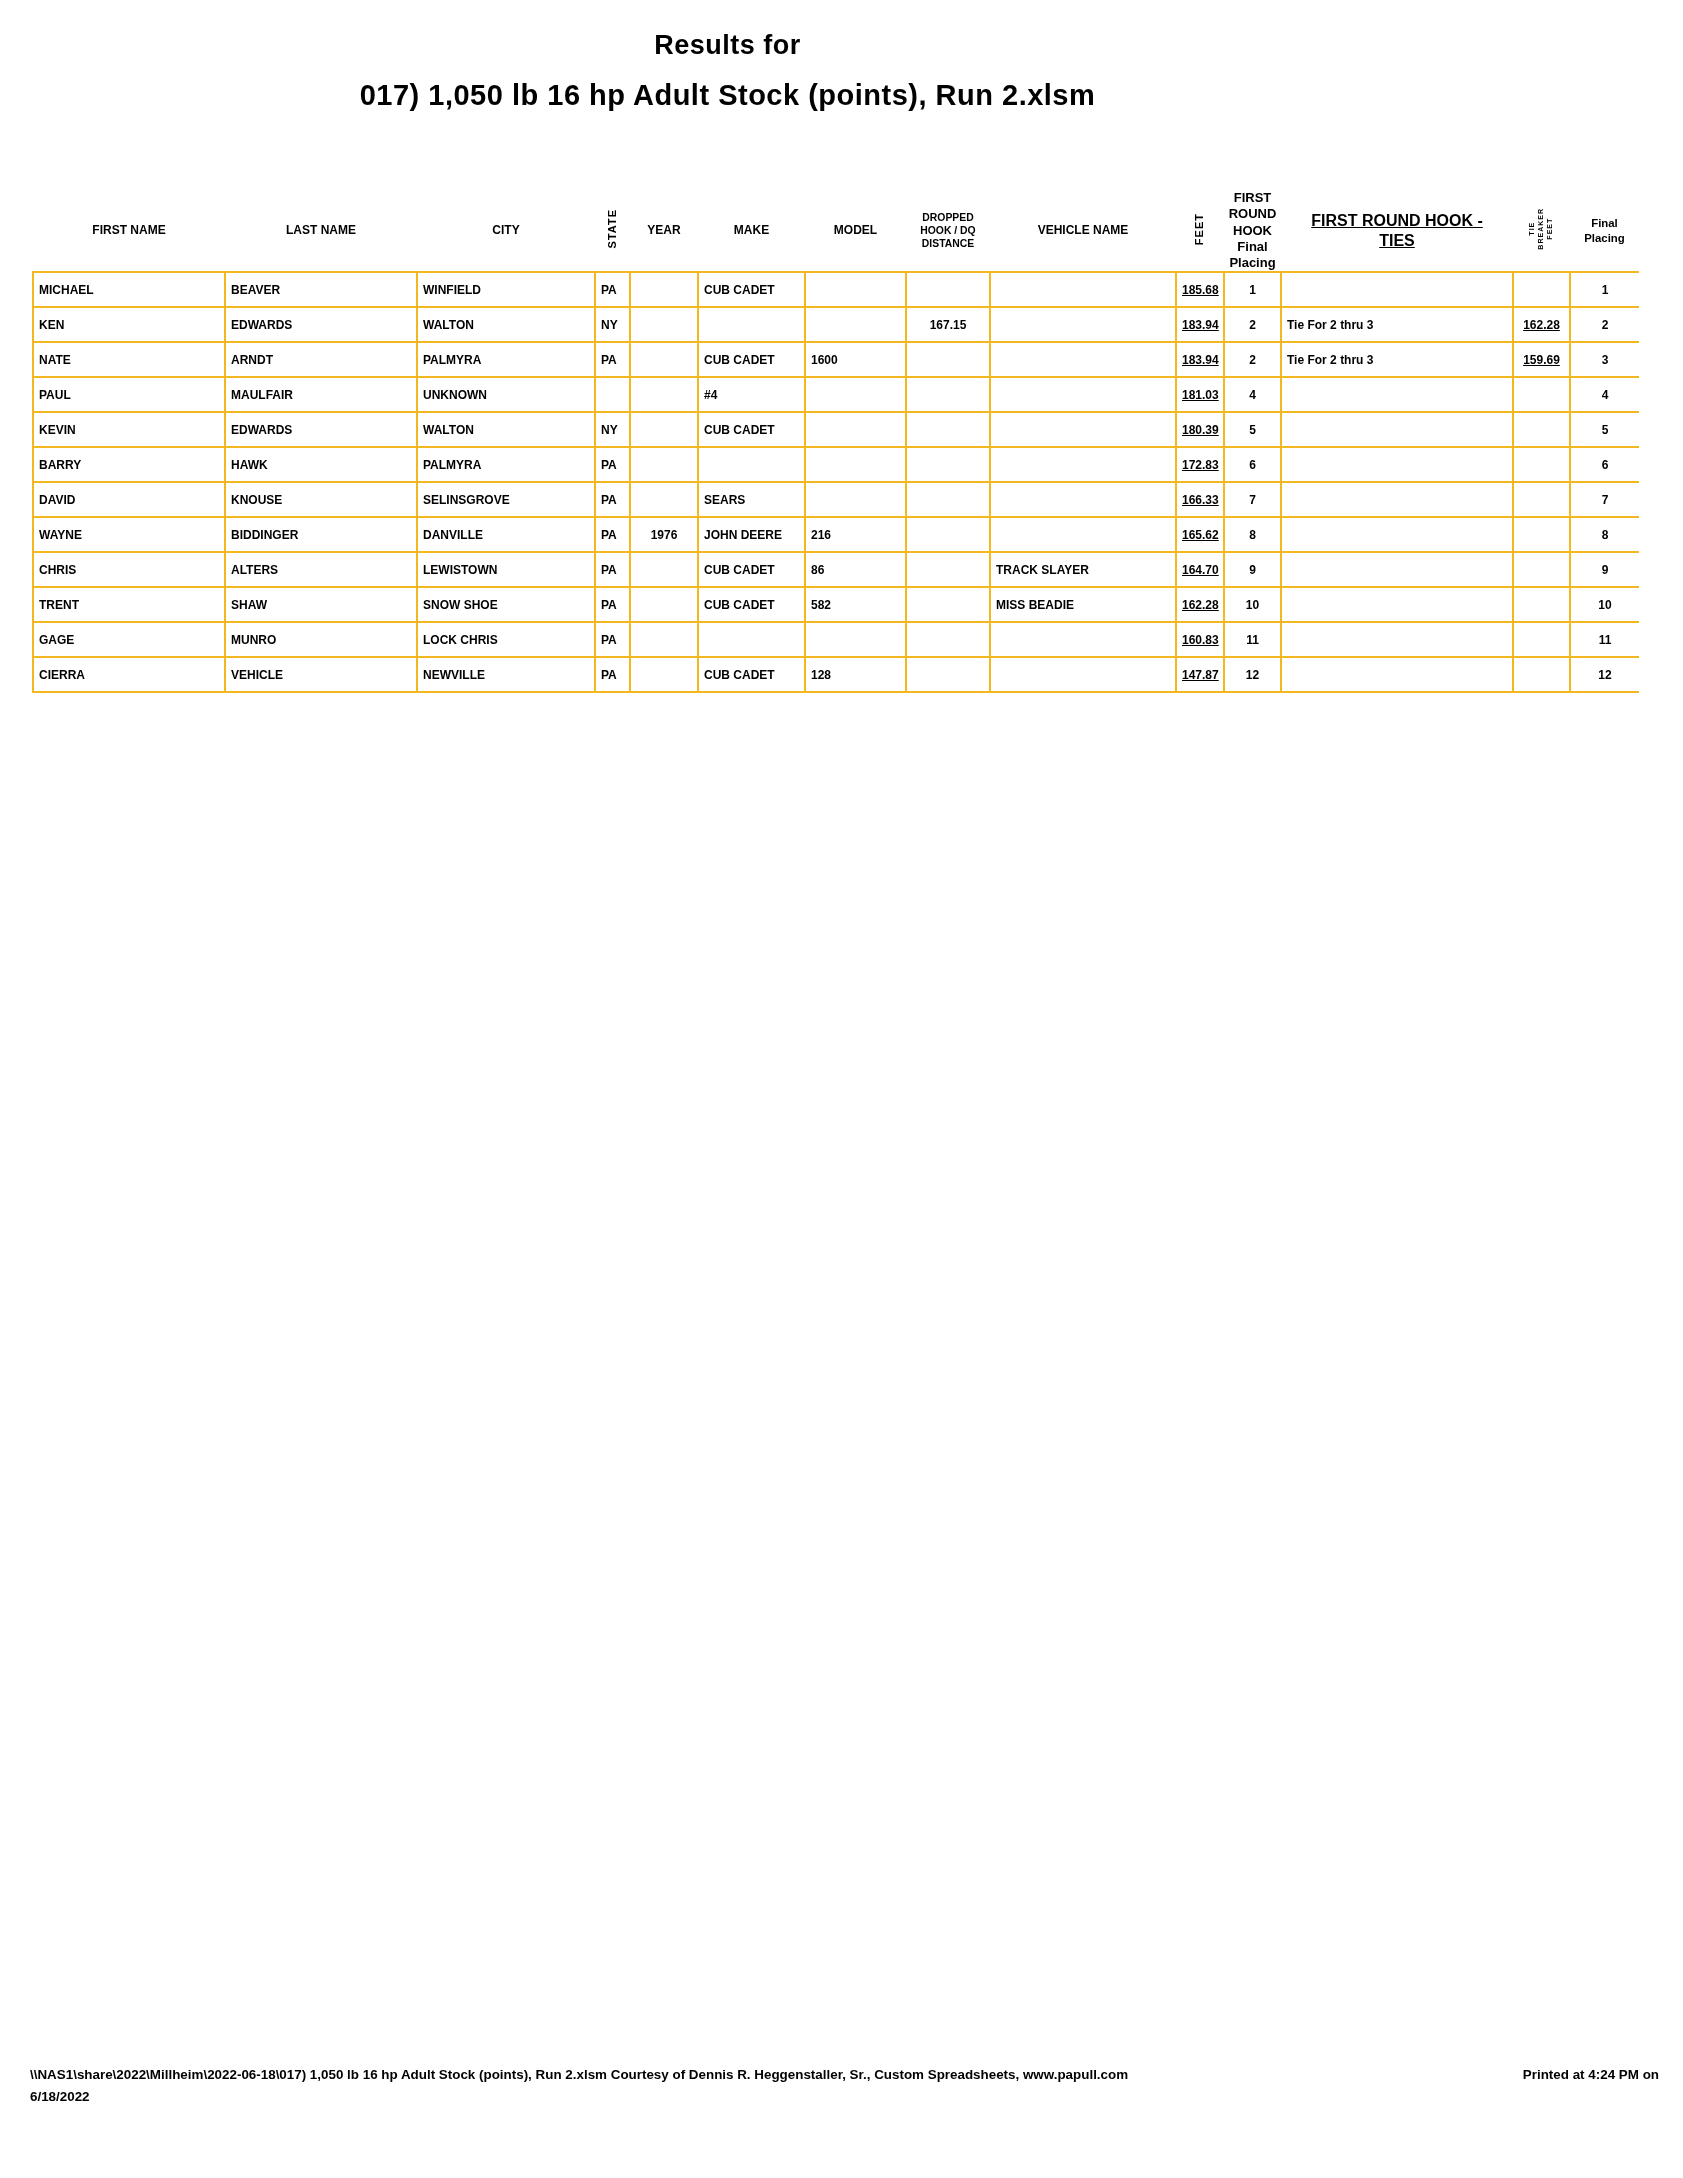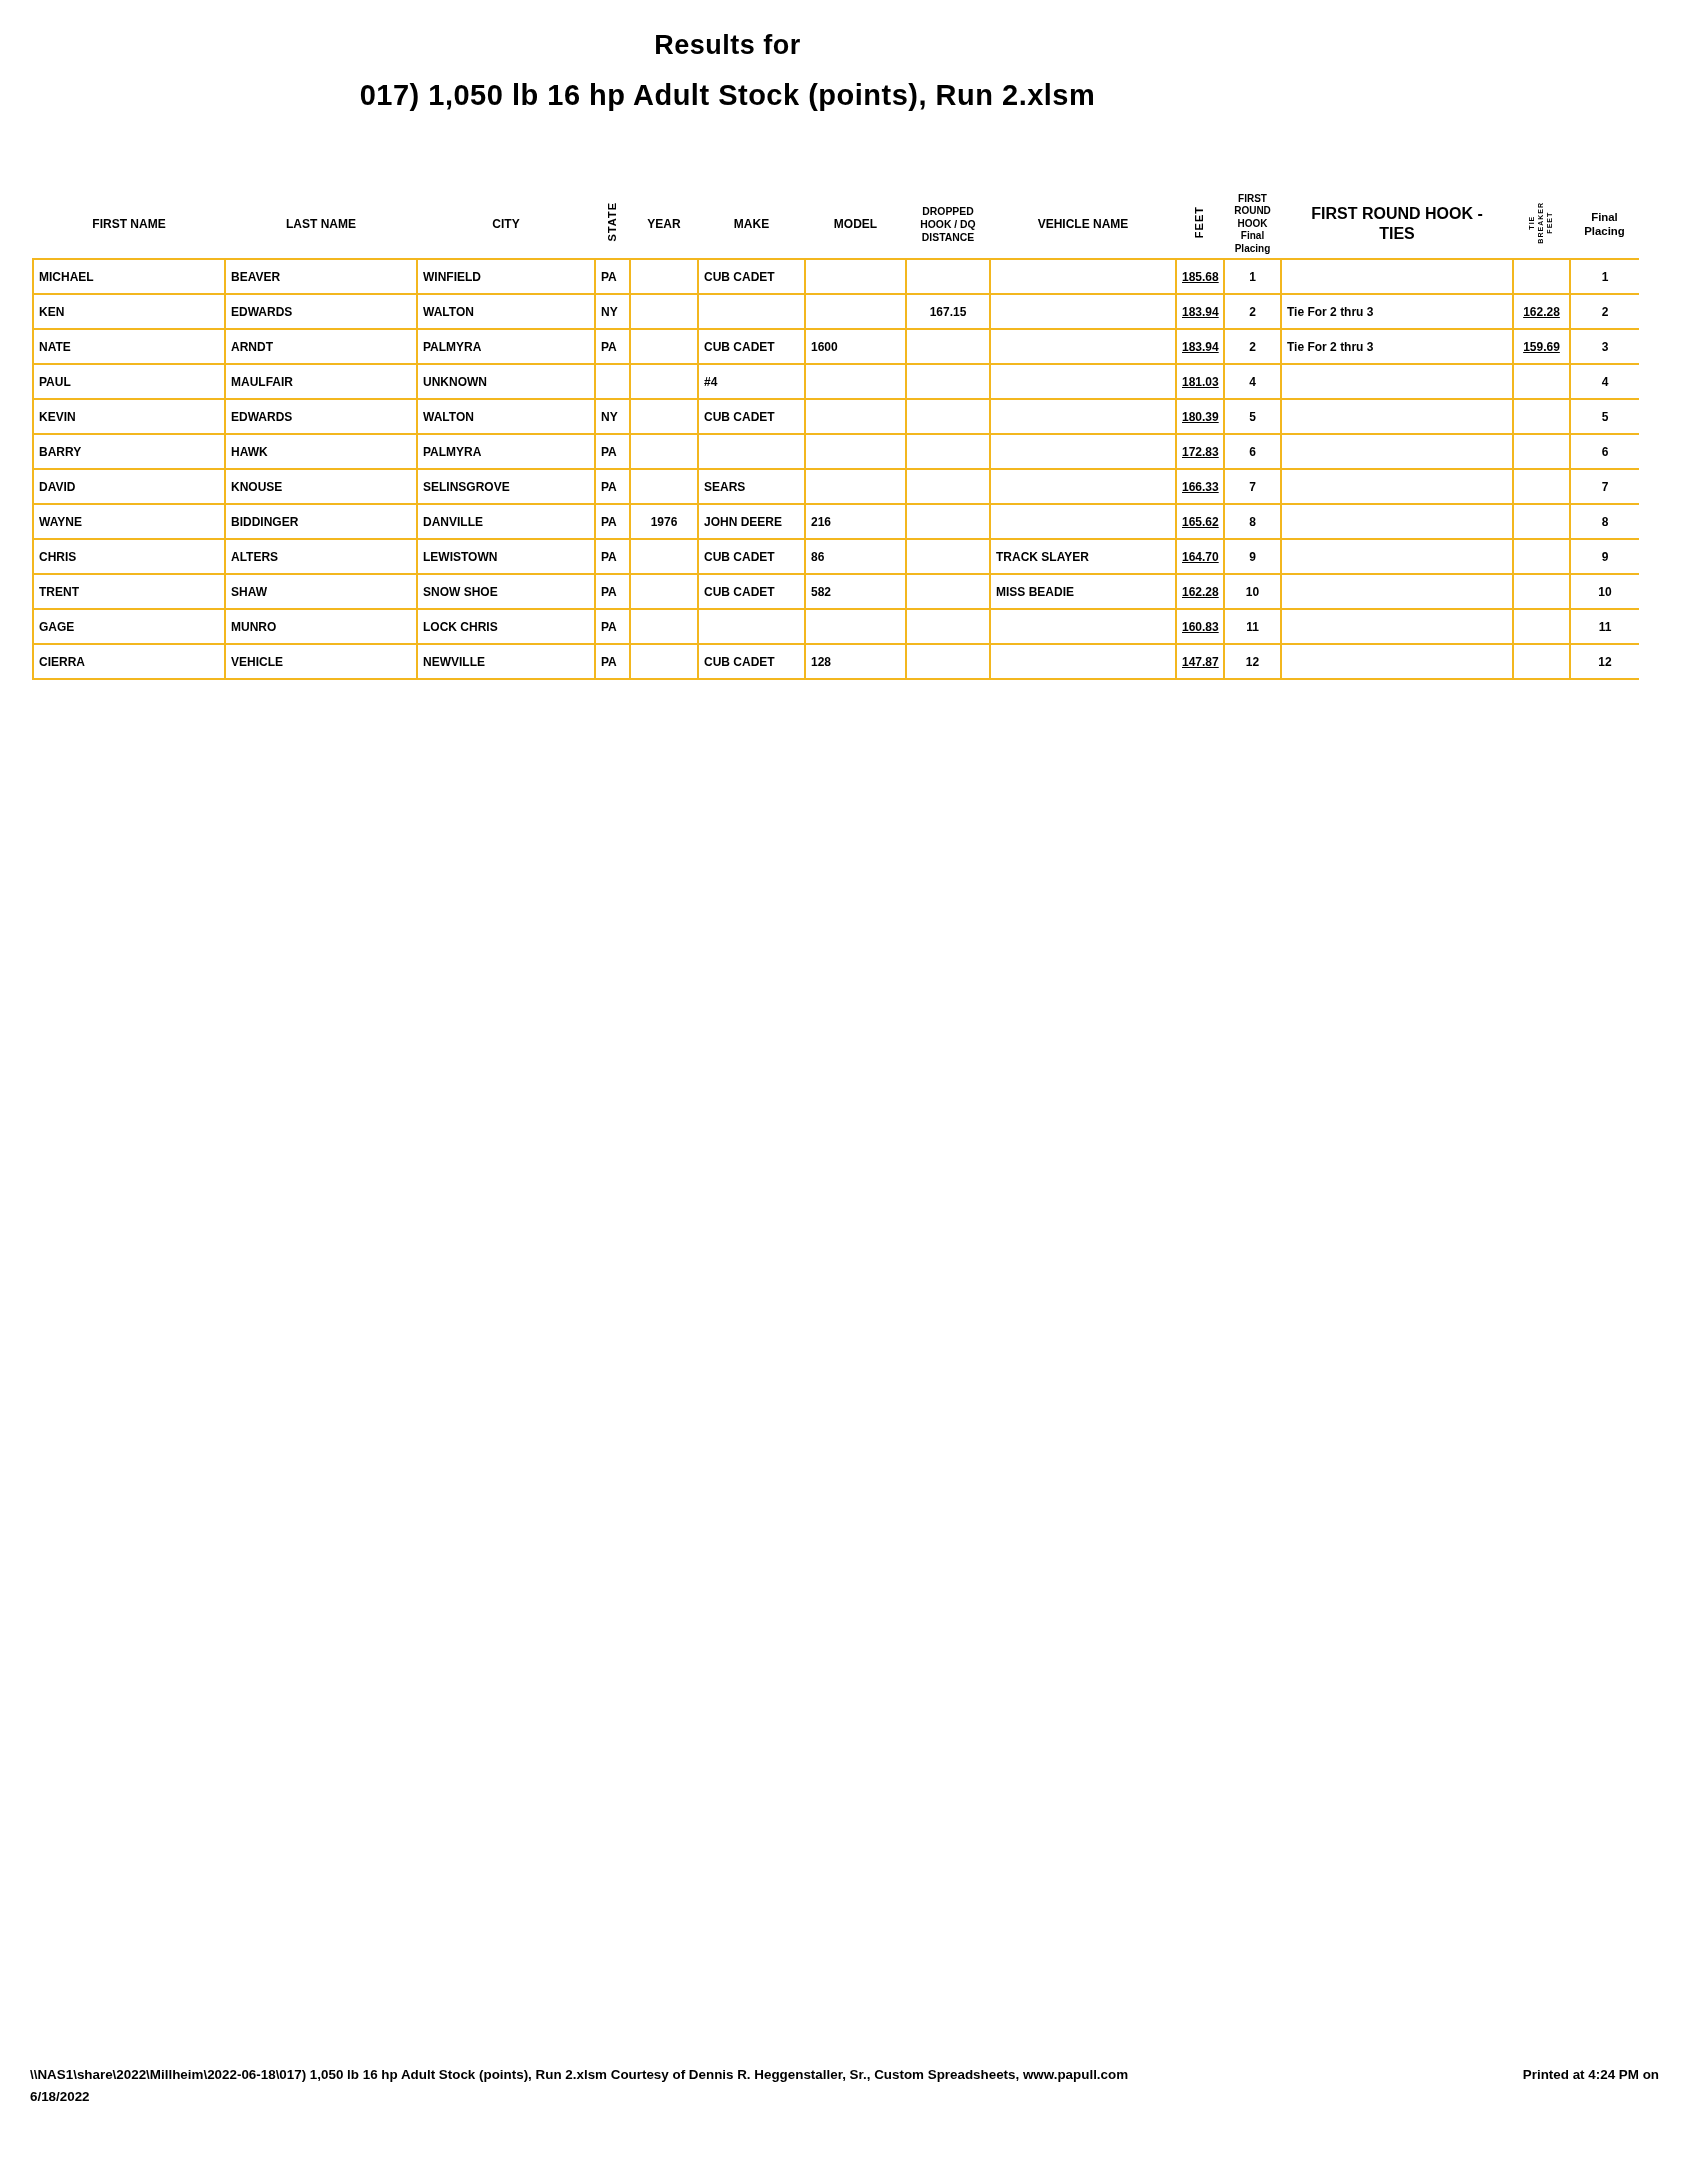--- a/index.html
+++ b/index.html
@@ -36,22 +36,22 @@
     border: none;
     vertical-align: middle;
     text-align: center;
     font-weight: bold;
     height: 69px;
     white-space: pre-line;
     line-height: 1.25;
   }
   .h-main    { font-size: 12px; }
   .h-dropped { font-size: 10.4px; }
-  .h-small   { font-size: 10px;  line-height: 1.4; }
-  .h-ties    { font-size: 16px; line-height: 1.5; }
+  .h-small   { font-size: 13px;  line-height: 1.4; }
+  .h-ties    { font-size: 16px; line-height: 1.5; text-decoration: underline; }
   .h-final   { font-size: 11.4px; line-height: 1.6; }
   .h-vert    { font-size: 11px; }
   .h-vert-sm { font-size: 7px; line-height: 1.35; }
   .vert {
     writing-mode: vertical-rl;
     transform: rotate(180deg);
     white-space: pre-line;
     display: inline-block;
     letter-spacing: 1px;
   }

